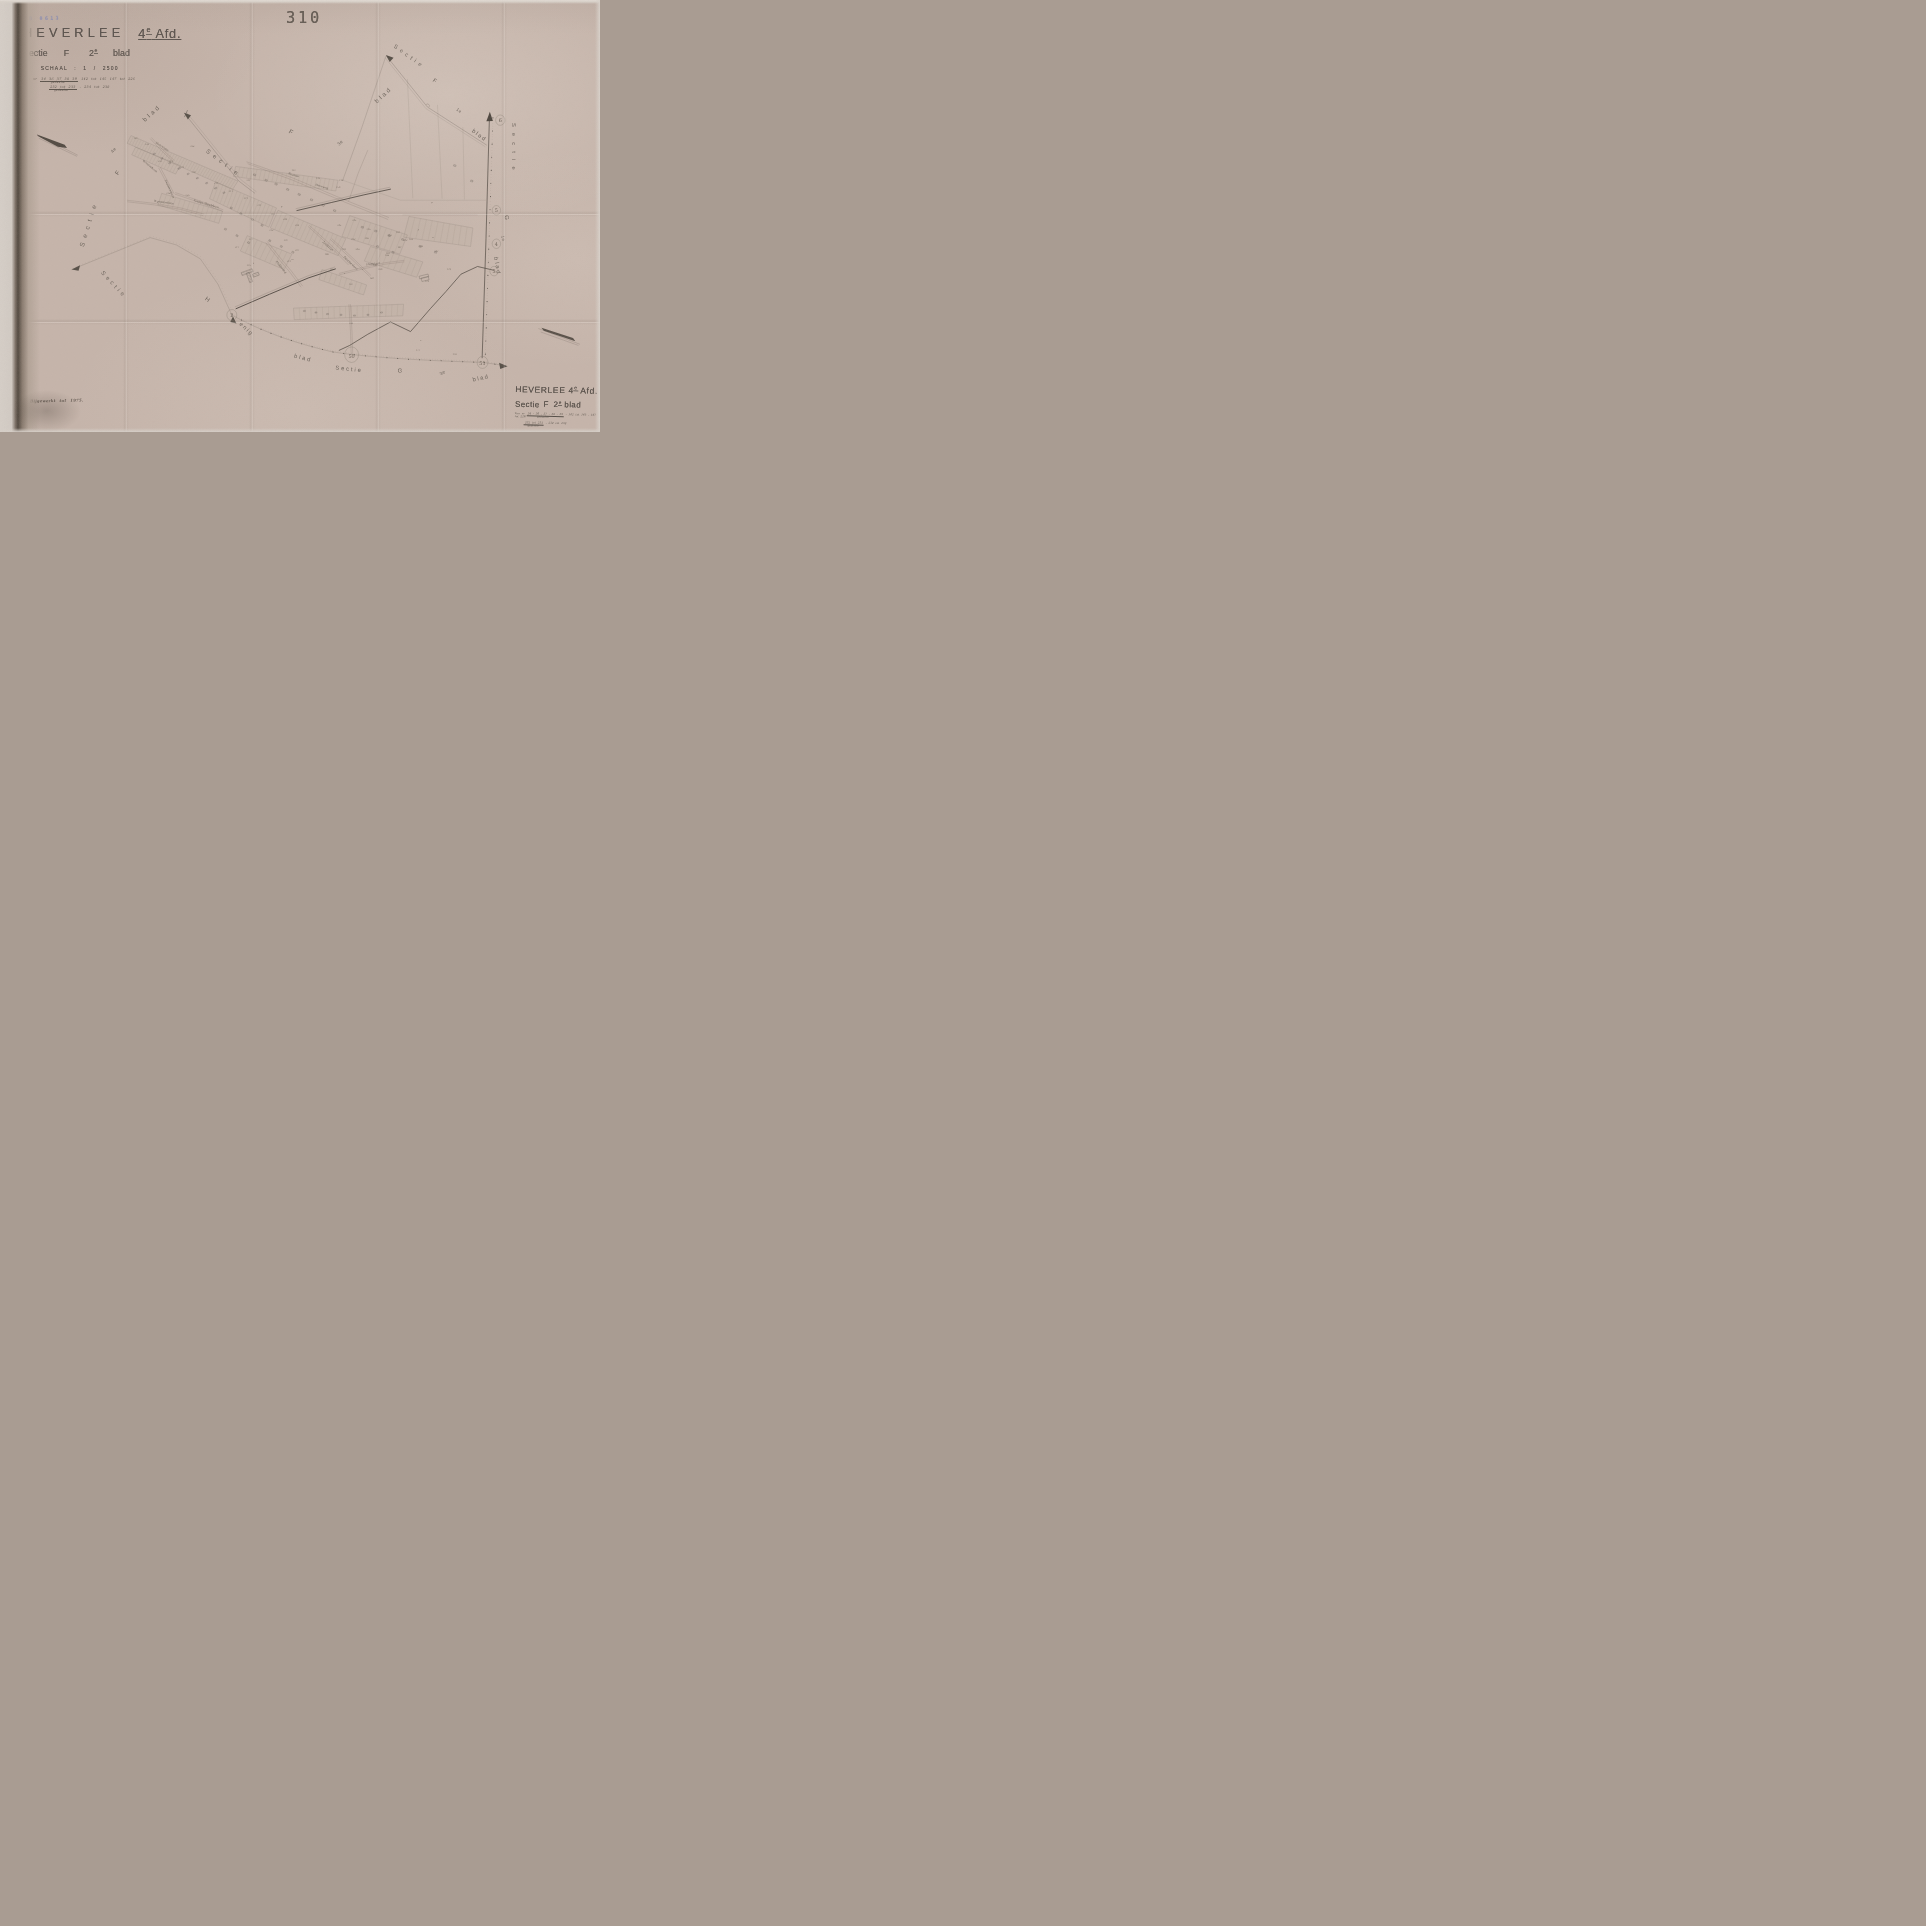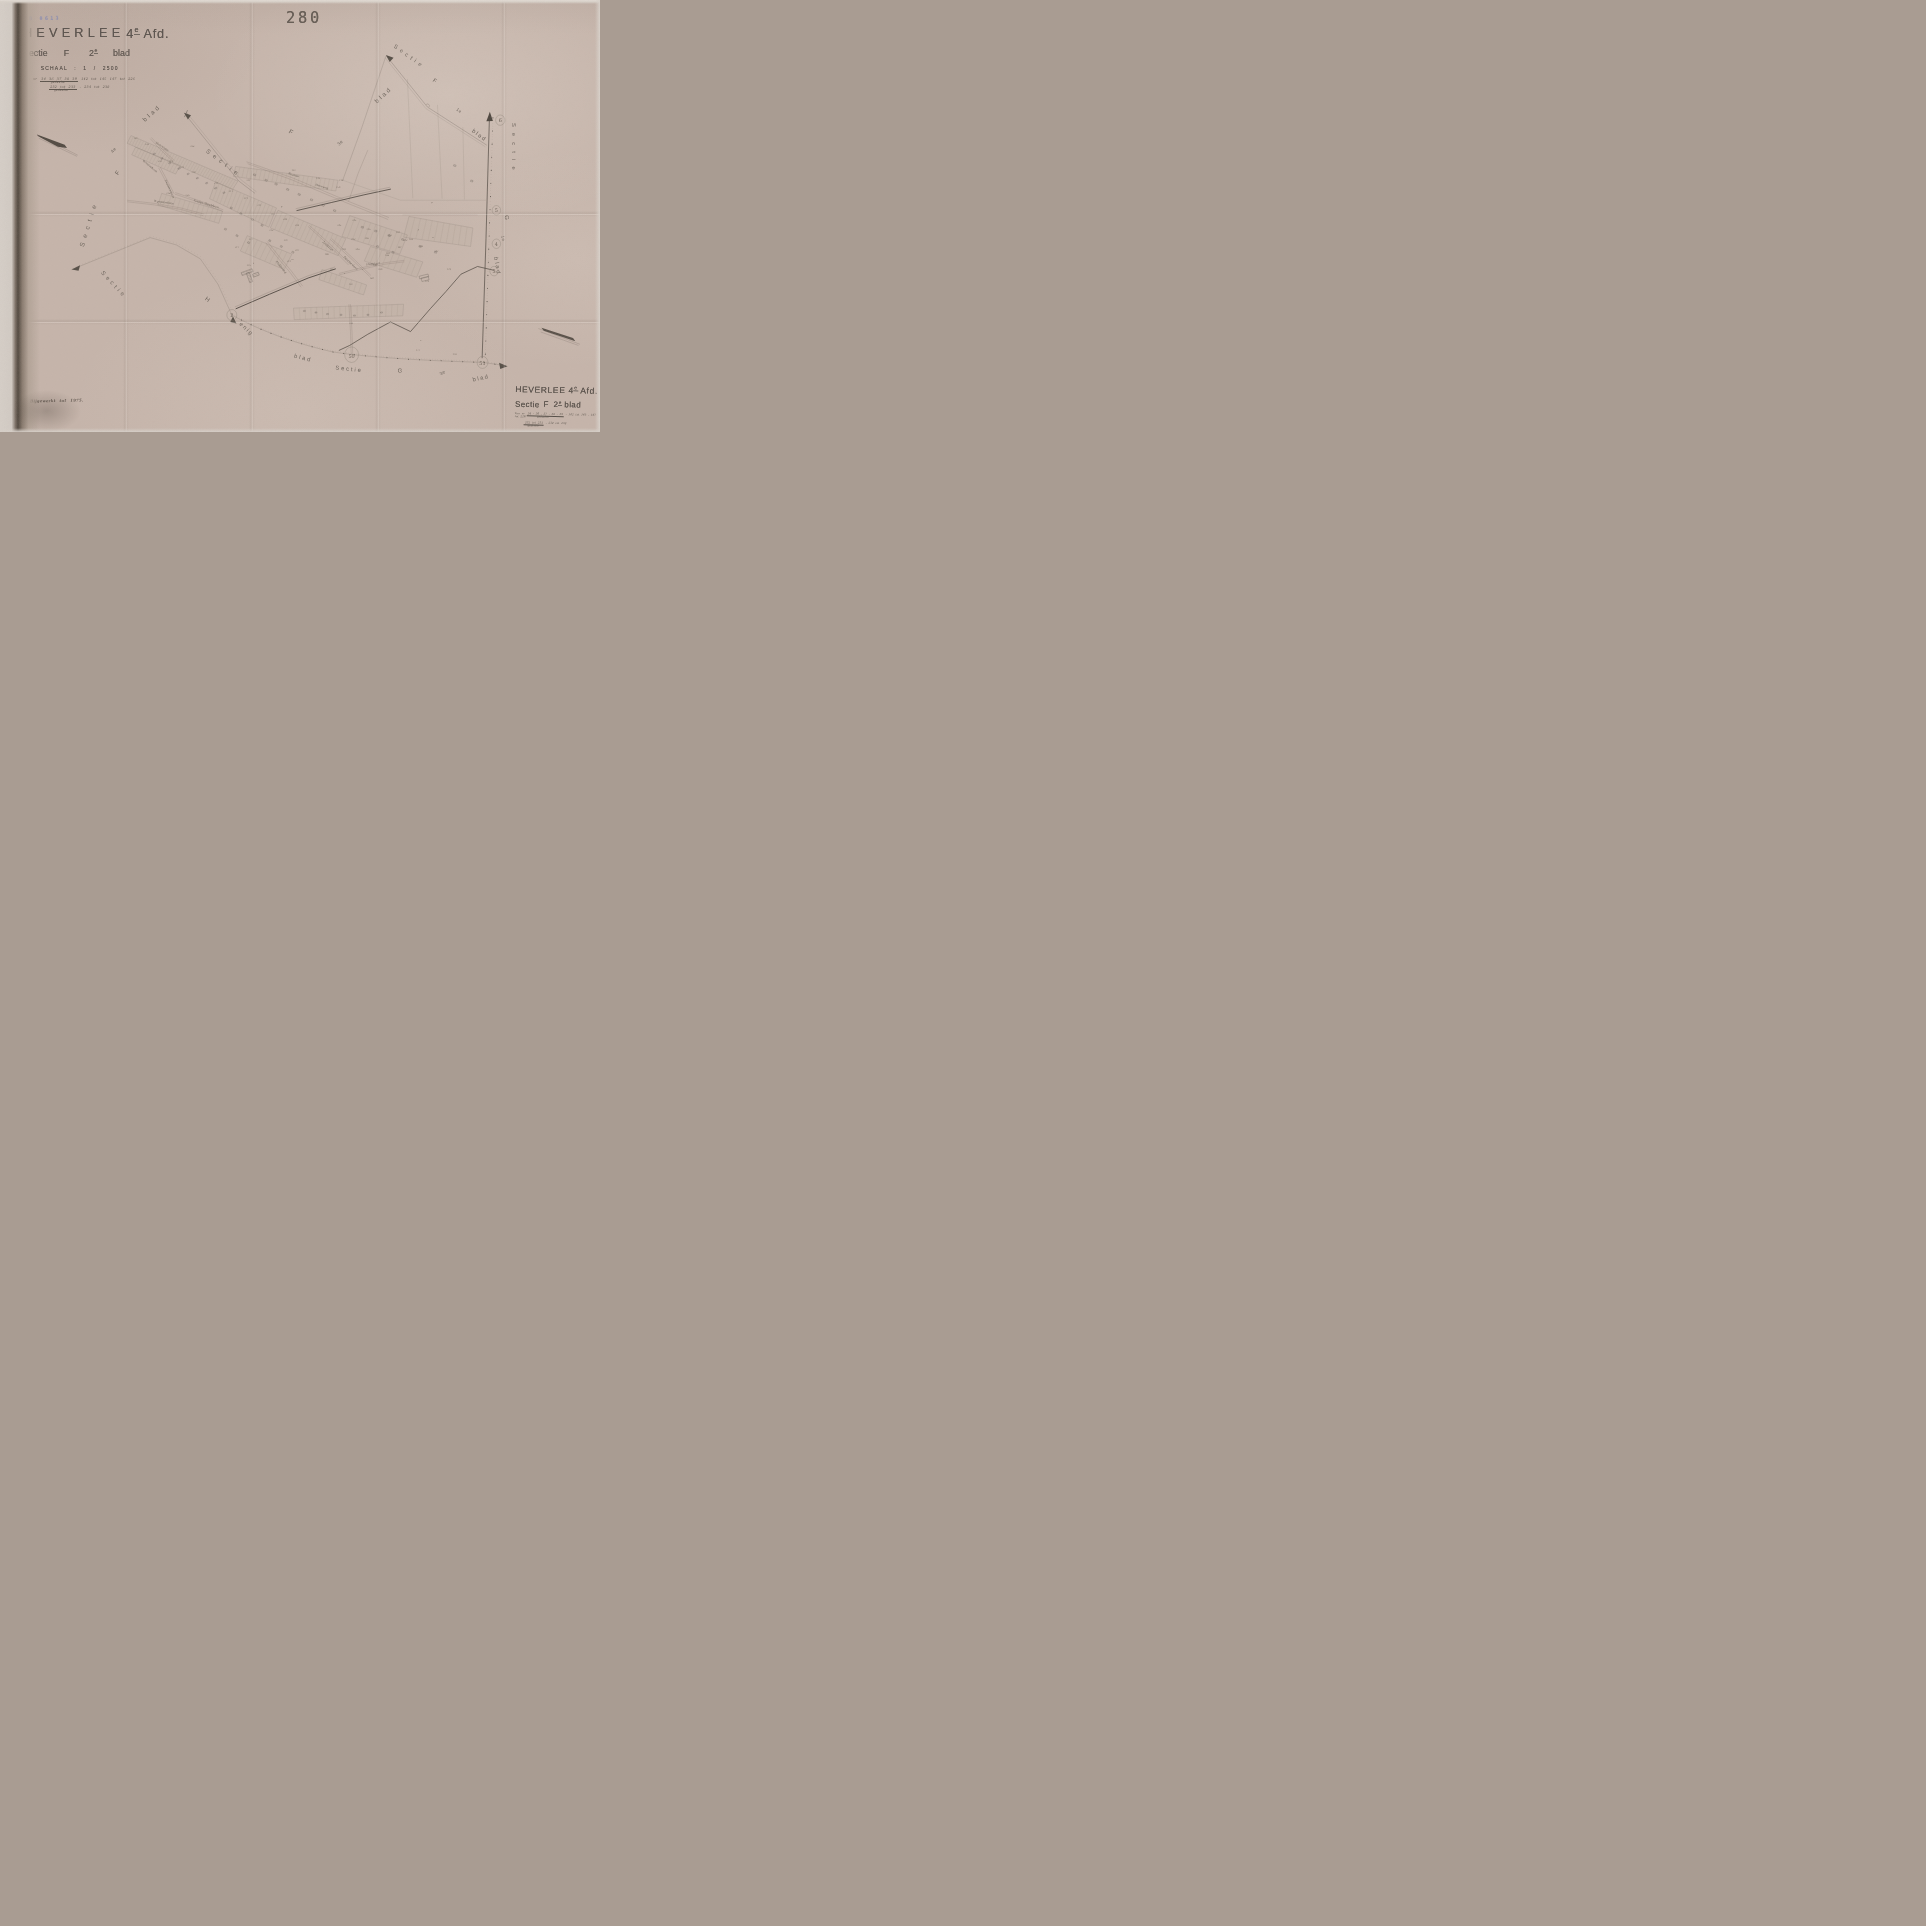--- a/index.html
+++ b/index.html
@@ -33,21 +33,21 @@
   
   .sheet-number{position:absolute;left:286px;top:8.5px;font-family:"DejaVu Sans Mono",monospace;
     font-size:15.4px;letter-spacing:2.7px;color:#554e47;opacity:.85;text-shadow:0 0 0.4px rgba(80,70,60,.8);}
   .archive-code{position:absolute;left:28.5px;top:15.4px;font-family:"DejaVu Sans Mono",monospace;
     font-size:5px;font-weight:bold;letter-spacing:2.3px;color:#7d85b6;opacity:.8;
     transform:rotate(-1deg);filter:blur(0.1px);}
 
   
   .title-block{position:absolute;left:23px;top:25.4px;color:#4e4843;}
   .tb-muni{font-size:12.7px;letter-spacing:4.2px;opacity:.88;text-shadow:0 0 0.3px rgba(75,65,58,.8);}
-  .tb-muni .div{letter-spacing:0.8px;margin-left:2px;}
+  .tb-muni .div{letter-spacing:0.8px;margin-left:14px;text-decoration:underline;}
   sup.e{font-size:58%;vertical-align:super;border-bottom:0.6px solid rgba(78,72,67,.8);padding:0 0.4px;}
   .tb-sectie{margin-top:6.2px;font-size:8.9px;opacity:.85;text-shadow:0 0 0.2px rgba(75,65,58,.7);}
   .tb-sectie .w2{margin-left:16px;} .tb-sectie .w3{margin-left:20px;} .tb-sectie .w4{margin-left:15.4px;}
   .tb-scale{margin-top:7px;margin-left:17.7px;font-size:5px;letter-spacing:1.2px;word-spacing:3.9px;
     opacity:.9;text-shadow:0 0 0.2px rgba(75,65,58,.7);}
   .tb-ranges{margin-top:6.2px;font-family:"DejaVu Serif",serif;font-style:italic;font-size:3.3px;
     color:#5c544c;letter-spacing:0.2px;word-spacing:1.9px;}
   .range-u{position:relative;border-bottom:0.3px solid #5c544c;padding:0 1.2px;}
   .range-u .ged{position:absolute;left:28%;top:3.1px;font-size:2.9px;border:none;}
   .rline2{margin-left:26px;margin-top:3.9px;}
@@ -514,21 +514,21 @@
         <text x="1289" y="550.62" class="t-marker" font-size="12.649999999999999" text-anchor="middle">5</text>
         <ellipse cx="1299" cy="312" rx="12" ry="13.440000000000001" fill="none" stroke="#857a6e" stroke-width="0.9"></ellipse>
         <text x="1299" y="317.04" class="t-marker" font-size="13.799999999999999" text-anchor="middle">6</text>
         <ellipse cx="913" cy="921" rx="18" ry="20.160000000000004" fill="none" stroke="#857a6e" stroke-width="0.9"></ellipse>
         <text x="913" y="928.56" class="t-marker" font-size="20.7" text-anchor="middle">50</text>
         <ellipse cx="1253" cy="941" rx="14" ry="15.680000000000001" fill="none" stroke="#857a6e" stroke-width="0.9"></ellipse>
         <text x="1253" y="946.88" class="t-marker" font-size="16.099999999999998" text-anchor="middle">51</text>
       </g>
   </svg>
 
-  <div class="sheet-number">280</div>
+  <div class="sheet-number">310</div>
   <div class="archive-code">B 0613</div>
 
   <div class="title-block">
     <div class="tb-muni">
       <span>HEVERLEE</span><span class="div"><span>4</span><sup class="e">e</sup> <span>Afd.</span></span>
     </div>
     <div class="tb-sectie">
       <span>Sectie</span><span class="w2">F</span><span class="w3"><span>2</span><sup class="e">e</sup></span><span class="w4">blad</span>
     </div>
     <div class="tb-scale">

